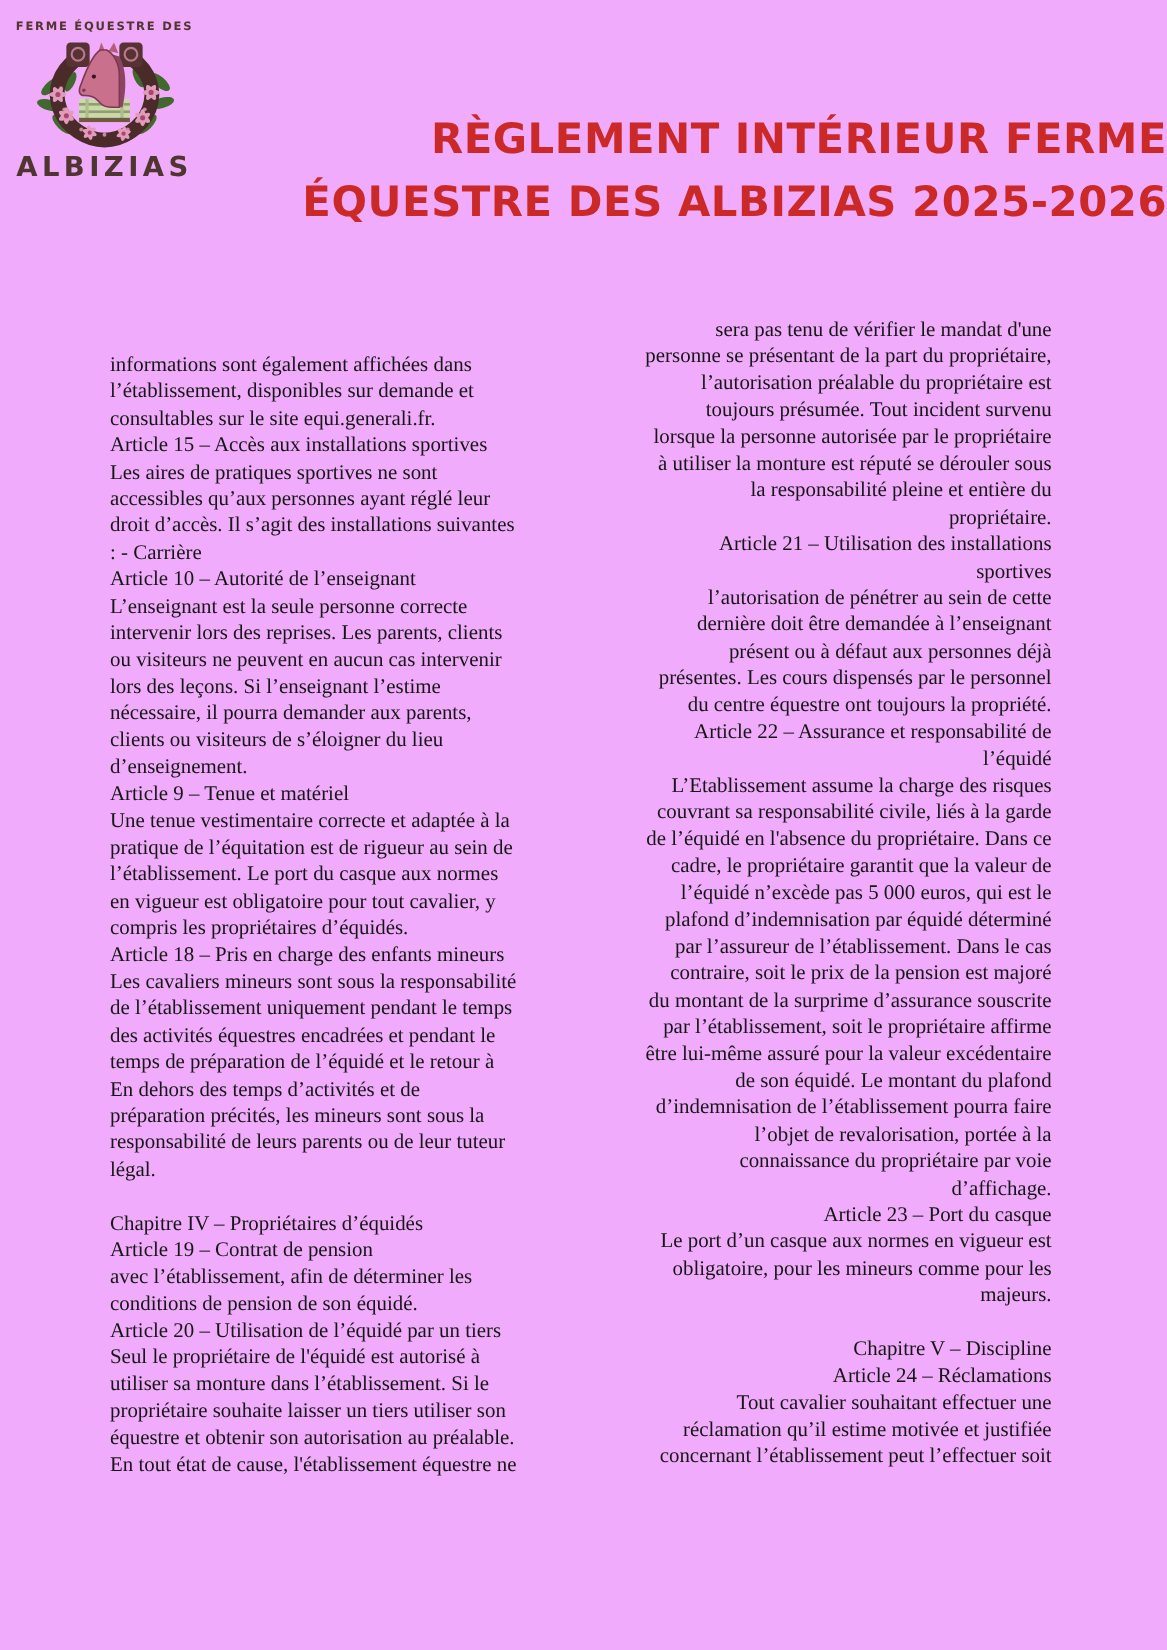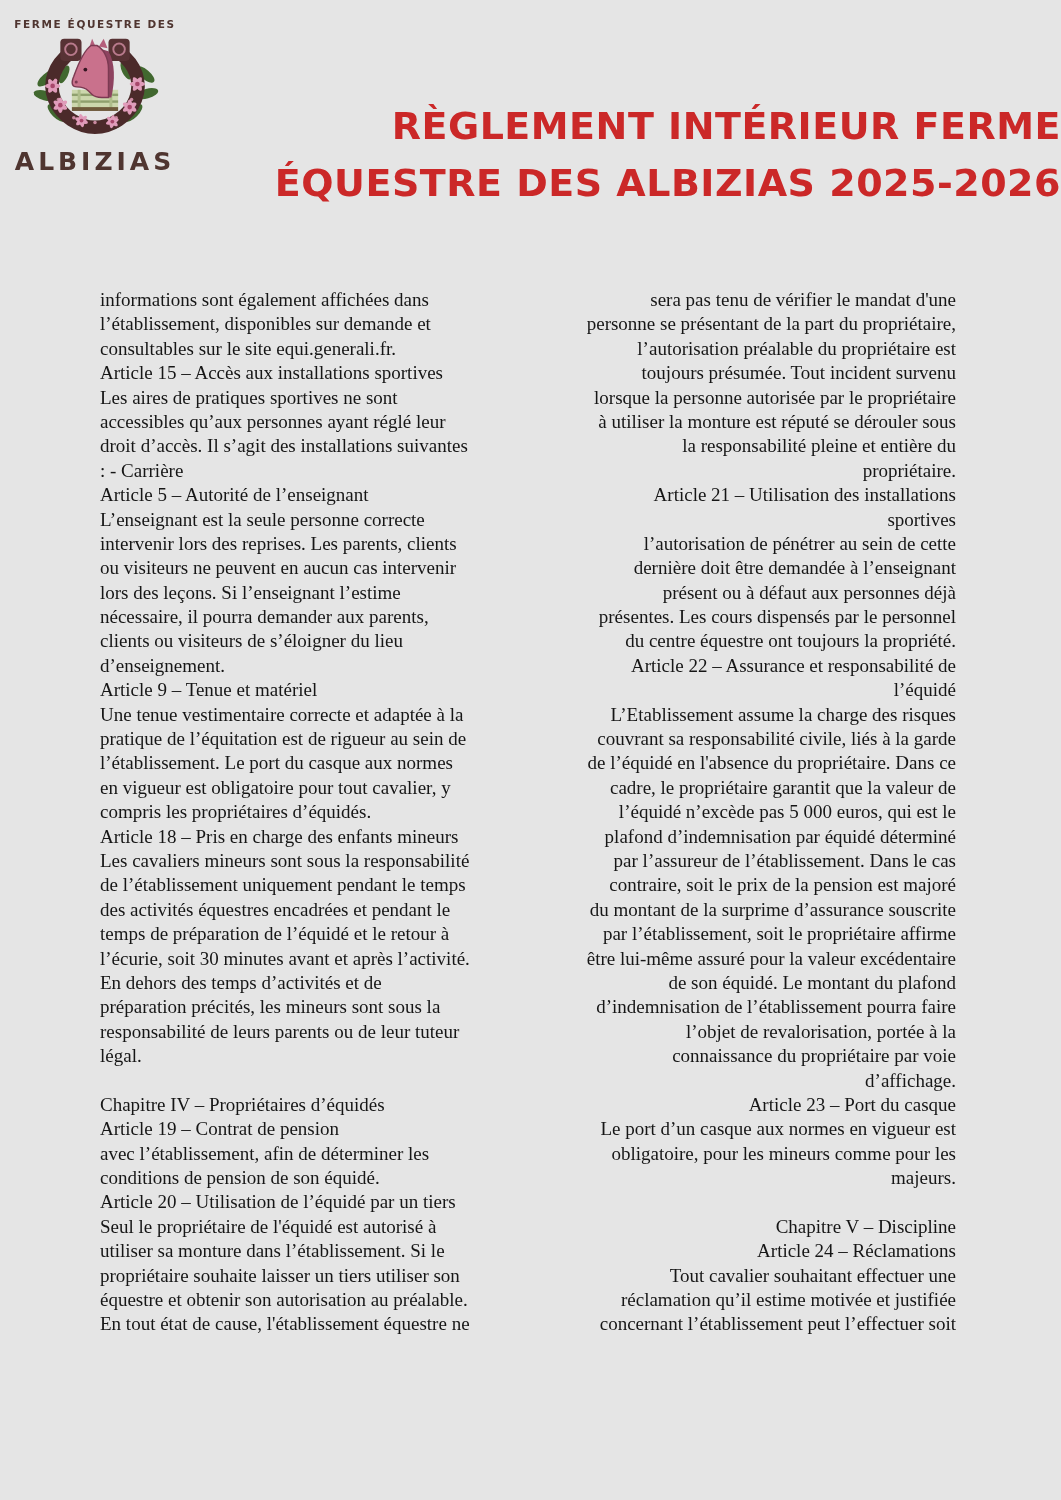--- a/index.html
+++ b/index.html
@@ -1,20 +1,20 @@
 <!DOCTYPE html>
 <html lang="fr"><head>
 <meta charset="utf-8">
 <style>
   html,body{margin:0;padding:0;background:#ffffff;}
   .page{
     position:relative;
     width:1061px;
     height:1500px;
-    background:#e5e5e5;
+    background:#f0abfc;
     overflow:hidden;
     font-family:"Liberation Serif", serif;
     color:#161616;
   }
   
   .logo{
     position:absolute;
     left:12px; top:18px;
     width:166px;
     text-align:center;
@@ -27,21 +27,21 @@
     color:#4f3530;
     white-space:nowrap;
   }
   .logo-art{display:block;margin:2px auto 0 auto;}
   .logo-name{
     font-family:"DejaVu Sans", sans-serif;
     font-size:25px;
     font-weight:bold;
     letter-spacing:4px;
     color:#4f3530;
-    margin-top:11px;
+    margin-top:1px;
     white-space:nowrap;
   }
   
   .doc-title{
     position:absolute;
     top:98px; left:0; width:100%;
     text-align:right;
     font-family:"DejaVu Sans", sans-serif;
     font-weight:bold;
     font-size:38px;
@@ -49,21 +49,21 @@
     color:#cb2828;
     letter-spacing:0.5px;
   }
   
   .column{
     position:absolute;
     top:288px;
     width:436px;
     font-size:19px;
   }
-  .col-left{left:100px;}
+  .col-left{left:100px;margin-top:32px;}
   .col-right{left:520px;text-align:right;}
   .line{
     height:24.4px;
     line-height:24.4px;
     white-space:pre;
   }
 </style>
 </head>
 <body>
 
@@ -170,40 +170,39 @@
 
   <div class="column col-left">
       <div class="line">informations sont également affichées dans</div>
       <div class="line">l’établissement, disponibles sur demande et</div>
       <div class="line">consultables sur le site equi.generali.fr.</div>
       <div class="line">Article 15 – Accès aux installations sportives</div>
       <div class="line">Les aires de pratiques sportives ne sont</div>
       <div class="line">accessibles qu’aux personnes ayant réglé leur</div>
       <div class="line">droit d’accès. Il s’agit des installations suivantes</div>
       <div class="line">: - Carrière</div>
-      <div class="line">Article 5 – Autorité de l’enseignant</div>
+      <div class="line">Article 10 – Autorité de l’enseignant</div>
       <div class="line">L’enseignant est la seule personne correcte</div>
       <div class="line">intervenir lors des reprises. Les parents, clients</div>
       <div class="line">ou visiteurs ne peuvent en aucun cas intervenir</div>
       <div class="line">lors des leçons. Si l’enseignant l’estime</div>
       <div class="line">nécessaire, il pourra demander aux parents,</div>
       <div class="line">clients ou visiteurs de s’éloigner du lieu</div>
       <div class="line">d’enseignement.</div>
       <div class="line">Article 9 – Tenue et matériel</div>
       <div class="line">Une tenue vestimentaire correcte et adaptée à la</div>
       <div class="line">pratique de l’équitation est de rigueur au sein de</div>
       <div class="line">l’établissement. Le port du casque aux normes</div>
       <div class="line">en vigueur est obligatoire pour tout cavalier, y</div>
       <div class="line">compris les propriétaires d’équidés.</div>
       <div class="line">Article 18 – Pris en charge des enfants mineurs</div>
       <div class="line">Les cavaliers mineurs sont sous la responsabilité</div>
       <div class="line">de l’établissement uniquement pendant le temps</div>
       <div class="line">des activités équestres encadrées et pendant le</div>
       <div class="line">temps de préparation de l’équidé et le retour à</div>
-      <div class="line">l’écurie, soit 30 minutes avant et après l’activité.</div>
       <div class="line">En dehors des temps d’activités et de</div>
       <div class="line">préparation précités, les mineurs sont sous la</div>
       <div class="line">responsabilité de leurs parents ou de leur tuteur</div>
       <div class="line">légal.</div>
       <div class="line">&nbsp;</div>
       <div class="line">Chapitre IV – Propriétaires d’équidés</div>
       <div class="line">Article 19 – Contrat de pension</div>
       <div class="line">avec l’établissement, afin de déterminer les</div>
       <div class="line">conditions de pension de son équidé.</div>
       <div class="line">Article 20 – Utilisation de l’équidé par un tiers</div>

